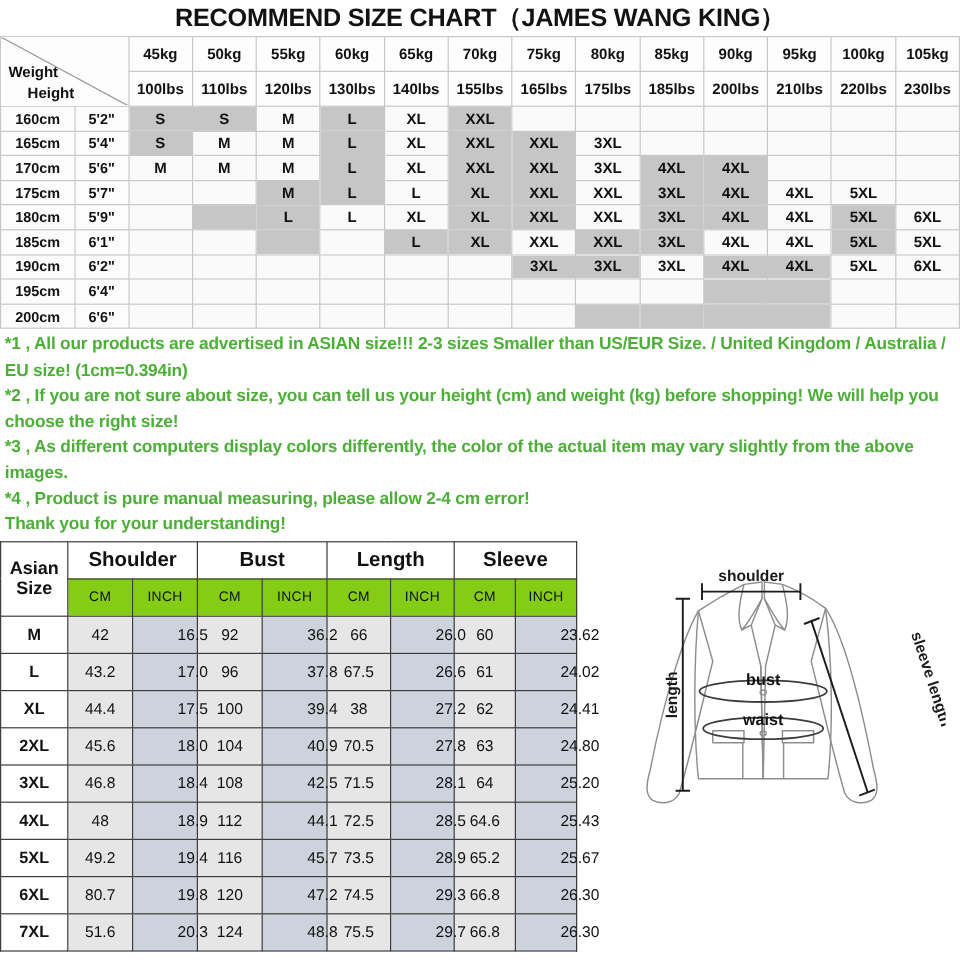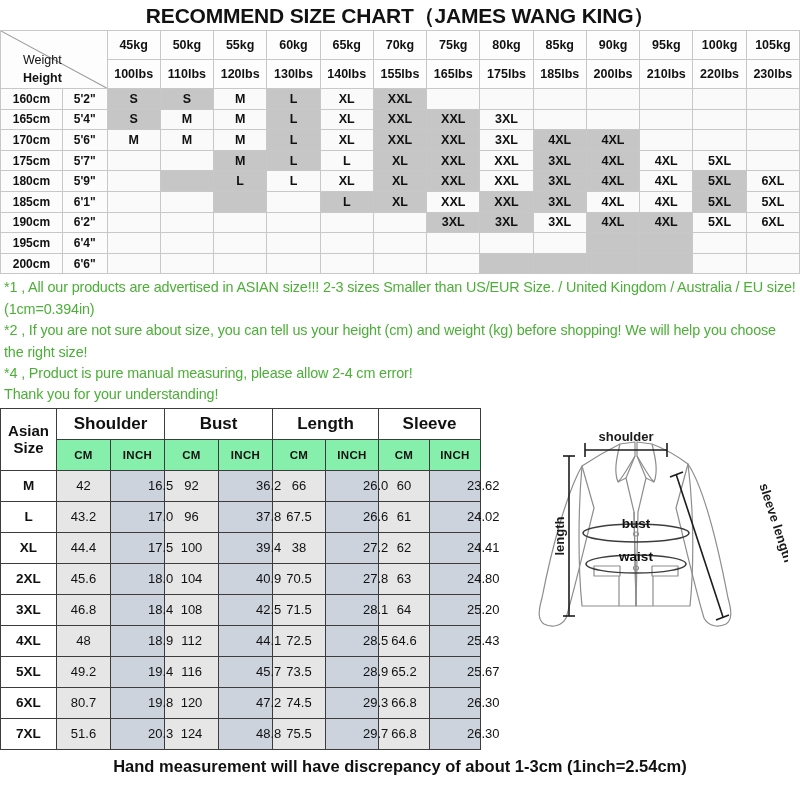--- a/index.html
+++ b/index.html
@@ -55,32 +55,32 @@
   }
   .corner{
     position:relative;
     background:#fcfcfc;
     width:100px;
   }
   .corner .diag{
     position:absolute;left:0;top:0;width:100%;height:100%;
   }
   .corner .wlbl{
-    position:absolute;left:22px;bottom:21px;font-size:12.5px;font-weight:normal;
+    position:absolute;left:6px;bottom:21px;font-size:12.5px;font-weight:bold;
   }
   .corner .hlbl{
     position:absolute;left:22px;bottom:3px;font-size:12.5px;font-weight:bold;
   }
 
   
   .notes{
     color:#4caf37;
     font-size:14.4px;
     line-height:21.4px;
-    font-weight:normal;
+    font-weight:bold;
     padding:3px 4px 2px 4px;
     letter-spacing:-0.15px;
   }
   .notes div{white-space:normal;}
 
   
   .lower{
     position:relative;
     width:800px;
   }
@@ -93,21 +93,21 @@
   }
   table.meas td,table.meas th{
     border:1px solid #3c3c3c;
     text-align:center;
     padding:0;
     height:30px;
     white-space:nowrap;
     background:#ffffff;
   }
   table.meas .grp{font-size:17px;font-weight:bold;background:#ffffff;}
-  table.meas .sub{font-size:11.5px;font-weight:bold;background:#86efac;letter-spacing:0.3px;margin-left:15px;}
+  table.meas .sub{font-size:11.5px;font-weight:normal;background:#84cc16;letter-spacing:0.3px;margin-left:15px;}
   table.meas .asz{font-size:15px;font-weight:bold;background:#ffffff;line-height:17px;}
   table.meas .sz{font-size:13.5px;font-weight:bold;background:#ffffff;}
   table.meas .cm{background:#e6e6e6;font-size:13px;}
   table.meas .inch{background:#ccd3dd;font-size:13px;padding-left:37px;}
 
   
   .diagram{
     position:absolute;
     left:516px;top:8px;
     width:272px;height:245px;
@@ -340,20 +340,21 @@
           <td class="cell sh"></td>
           <td class="cell"></td>
           <td class="cell"></td>
         </tr>
       </tbody>
   </table>
 
   <div class="notes">
     <div>*1 , All our products are advertised in ASIAN size!!! 2-3 sizes Smaller than US/EUR Size. / United Kingdom / Australia / EU size! (1cm=0.394in)</div>
     <div>*2 , If you are not sure about size, you can tell us your height (cm) and weight (kg) before shopping! We will help you choose the right size!</div>
+    <div>*3 , As different computers display colors differently, the color of the actual item may vary slightly from the above images.</div>
     <div>*4 , Product is pure manual measuring, please allow 2-4 cm error!</div>
     <div>Thank you for your understanding!</div>
   </div>
 
   <div class="lower">
     <table class="meas">
       <colgroup>
         <col style="width:56px">
         <col style="width:54px">
           <col style="width:54px">

